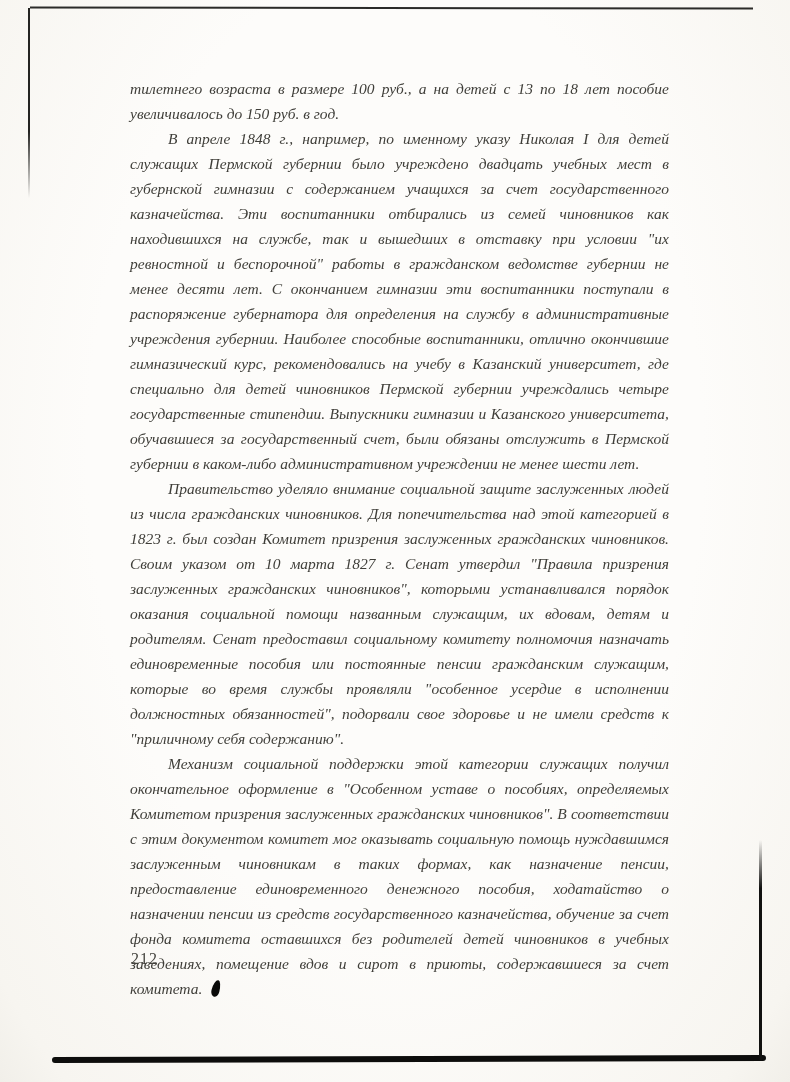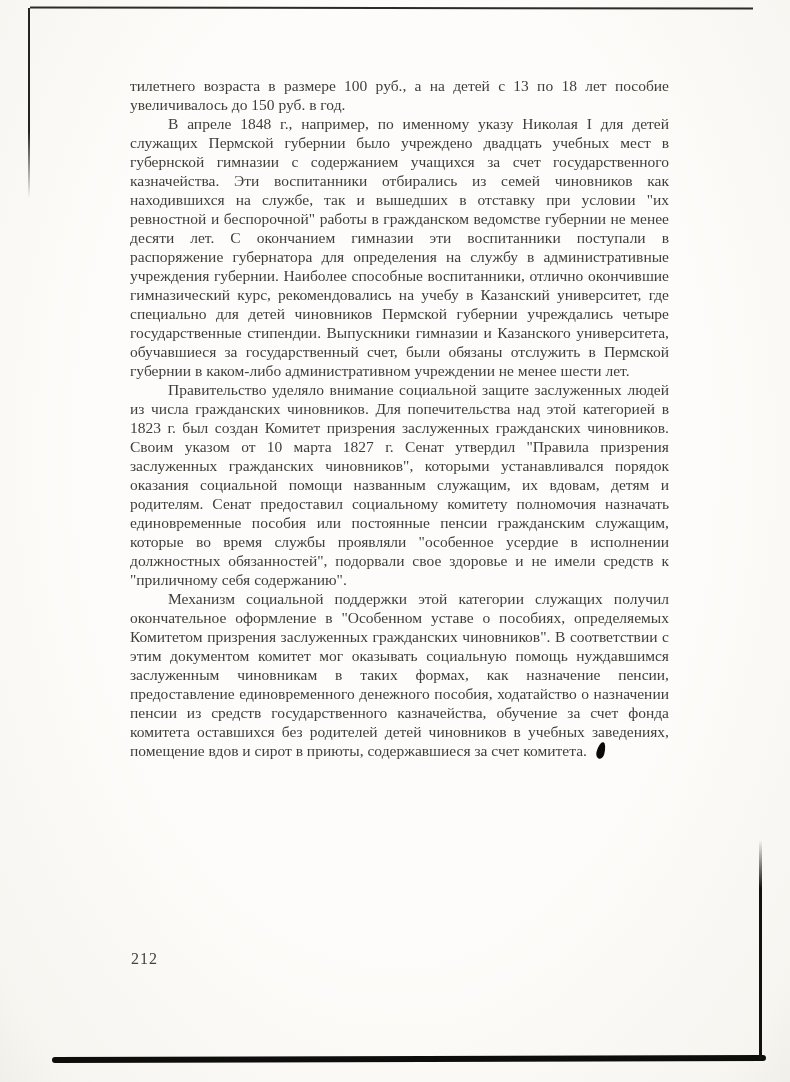--- a/index.html
+++ b/index.html
@@ -53,23 +53,24 @@
     height: 220px;
     background: linear-gradient(to bottom, rgba(17,17,16,0) 0%, #111110 22%, #111110 100%);
   }
   .text-block {
     position: absolute;
     left: 130px;
     top: 76px;
     width: 539px;
     color: #3f3e39;
     font-size: 15.5px;
-    line-height: 19px;
+    line-height: 25px;
     text-align: justify;
     text-rendering: optimizeLegibility;
+    font-style: italic;
   }
   .para {
     margin: 0;
     text-indent: 38px;
   }
   .para.no-indent {
     text-indent: 0;
   }
   .ink-mark {
     display: inline-block;

